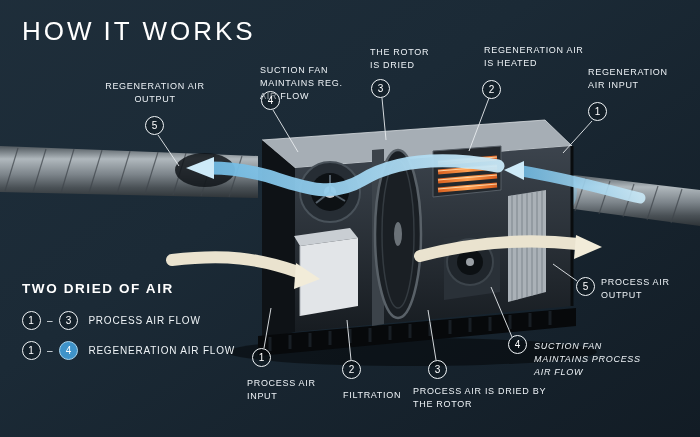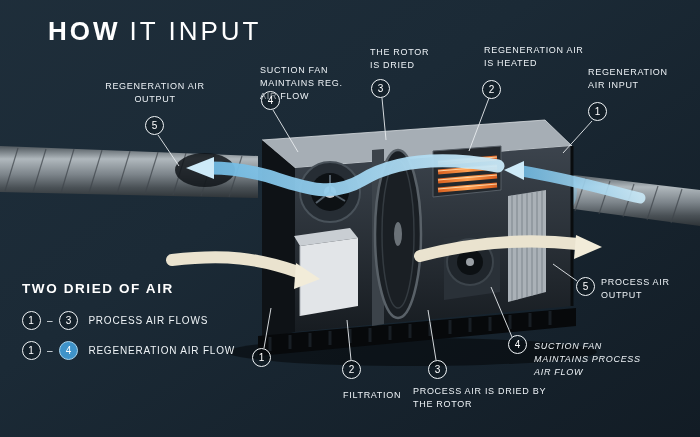--- a/index.html
+++ b/index.html
@@ -2,21 +2,21 @@
 <html><head>
 <meta charset="utf-8">
 <style>
   html,body{margin:0;padding:0;background:#0c141b;}
   .stage{
     position:relative;width:700px;height:437px;overflow:hidden;
     background:linear-gradient(145deg,#24364497 0%,#1b2a36 40%,#121c25 100%),#16222c;
     font-family:"Liberation Sans",sans-serif;color:#fff;
   }
   .title{position:absolute;left:22px;top:16px;font-size:26px;letter-spacing:3px;color:#ffffff;white-space:nowrap;}
-  .title .b{font-weight:700;margin-left:26px;}
+  .title .b{font-weight:400;}
   .title .l{font-weight:300;margin-left:9px;}
   .callout-label{
     position:absolute;font-size:9px;letter-spacing:.7px;line-height:1.45;
     color:#edf2f6;font-weight:400;text-transform:uppercase;
   }
   .center{text-align:center;}
   .num{
     position:absolute;width:19px;height:19px;box-sizing:border-box;
     border:1.5px solid #f2f6f8;border-radius:50%;
     display:flex;align-items:center;justify-content:center;
@@ -205,51 +205,52 @@
       <line x1="592" y1="121" x2="563" y2="153"></line>
       <line x1="577" y1="281" x2="553" y2="264"></line>
       <line x1="512" y1="337" x2="491" y2="287"></line>
       <line x1="436" y1="360" x2="428" y2="310"></line>
       <line x1="351" y1="360" x2="347" y2="320"></line>
       <line x1="264" y1="348" x2="271" y2="308"></line>
     </g>
   </svg>
 
   <div class="title">
-    <span class="b">HOW</span><span class="l">IT INPUT</span>
+    <span class="b">HOW</span><span class="l">IT WORKS</span>
   </div>
 
   <div class="callout-label center" style="left:100px;top:80px;width:110px;">REGENERATION AIR OUTPUT</div>
   <div class="callout-label" style="left:260px;top:44px;width:88px;margin-top:20px;">SUCTION FAN MAINTAINS REG. AIR FLOW</div>
   <div class="callout-label" style="left:370px;top:46px;width:70px;">THE ROTOR IS DRIED</div>
   <div class="callout-label" style="left:484px;top:44px;width:110px;">REGENERATION AIR IS HEATED</div>
   <div class="callout-label" style="left:601px;top:276px;width:82px;">PROCESS AIR OUTPUT</div>
   <div class="callout-label" style="left:588px;top:66px;width:95px;">REGENERATION AIR INPUT</div>
   <div class="callout-label" style="left:534px;top:340px;width:115px;font-style:italic;">SUCTION FAN MAINTAINS PROCESS AIR FLOW</div>
   <div class="callout-label" style="left:413px;top:385px;width:135px;">PROCESS AIR IS DRIED BY THE ROTOR</div>
   <div class="callout-label" style="left:343px;top:389px;width:95px;">FILTRATION</div>
+  <div class="callout-label" style="left:247px;top:377px;width:80px;">PROCESS AIR INPUT</div>
 
   <div class="num" style="left:145px;top:116px;">5</div>
   <div class="num" style="left:261px;top:91px;">4</div>
   <div class="num" style="left:371px;top:79px;">3</div>
   <div class="num" style="left:482px;top:80px;">2</div>
   <div class="num" style="left:588px;top:102px;">1</div>
   <div class="num" style="left:576px;top:277px;">5</div>
   <div class="num" style="left:508px;top:335px;">4</div>
   <div class="num" style="left:428px;top:360px;">3</div>
   <div class="num" style="left:342px;top:360px;">2</div>
   <div class="num" style="left:252px;top:348px;">1</div>
 
   <div class="legend">
     <div class="legend-title">TWO DRIED OF AIR</div>
     <div class="legend-row">
       <div class="num2">1</div>
       <span class="dash">–</span>
       <div class="num2">3</div>
-      <span class="lab">PROCESS AIR FLOWS</span>
+      <span class="lab">PROCESS AIR FLOW</span>
     </div>
     <div class="legend-row">
       <div class="num2">1</div>
       <span class="dash">–</span>
       <div class="num2 blue">4</div>
       <span class="lab">REGENERATION AIR FLOW</span>
     </div>
   </div>
 
 </div>

